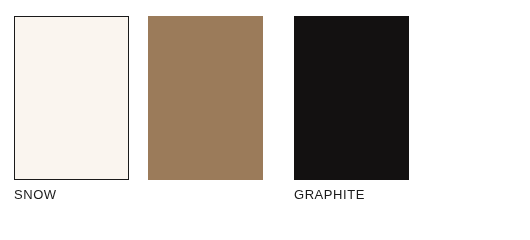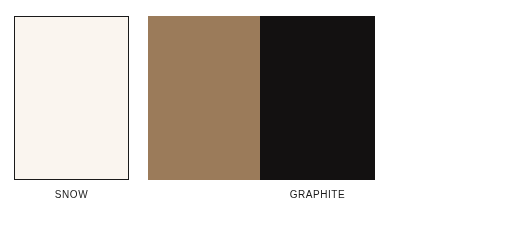--- a/index.html
+++ b/index.html
@@ -32,33 +32,32 @@
     width: 115px;
     height: 164px;
     box-sizing: border-box;
     display: block;
   }
 
   .swatch-label {
     display: block;
     margin-top: 9px;
     font-family: "Liberation Sans", sans-serif;
-    font-size: 10px;
+    font-size: 13px;
     line-height: 12px;
     letter-spacing: 0.55px;
     color: #1a1a1a;
     text-transform: uppercase;
     white-space: nowrap;
-    text-align: center;
   }
 
   
   #swatch-group-snow      { left: 14px; }
   #swatch-group-champagne { left: 148px; }
-  #swatch-group-graphite  { left: 260px; }
+  #swatch-group-graphite  { left: 294px; }
 </style>
 </head>
 <body>
 
 <div id="palette-board" style="background: rgb(255, 255, 255);">
 
   <div class="swatch-group" id="swatch-group-snow">
     <div class="swatch-chip" style="background: rgb(250, 245, 239); border: 1px solid rgb(26, 26, 26);"></div>
     <span class="swatch-label" style="color: rgb(26, 26, 26);">SNOW</span>
   </div>

